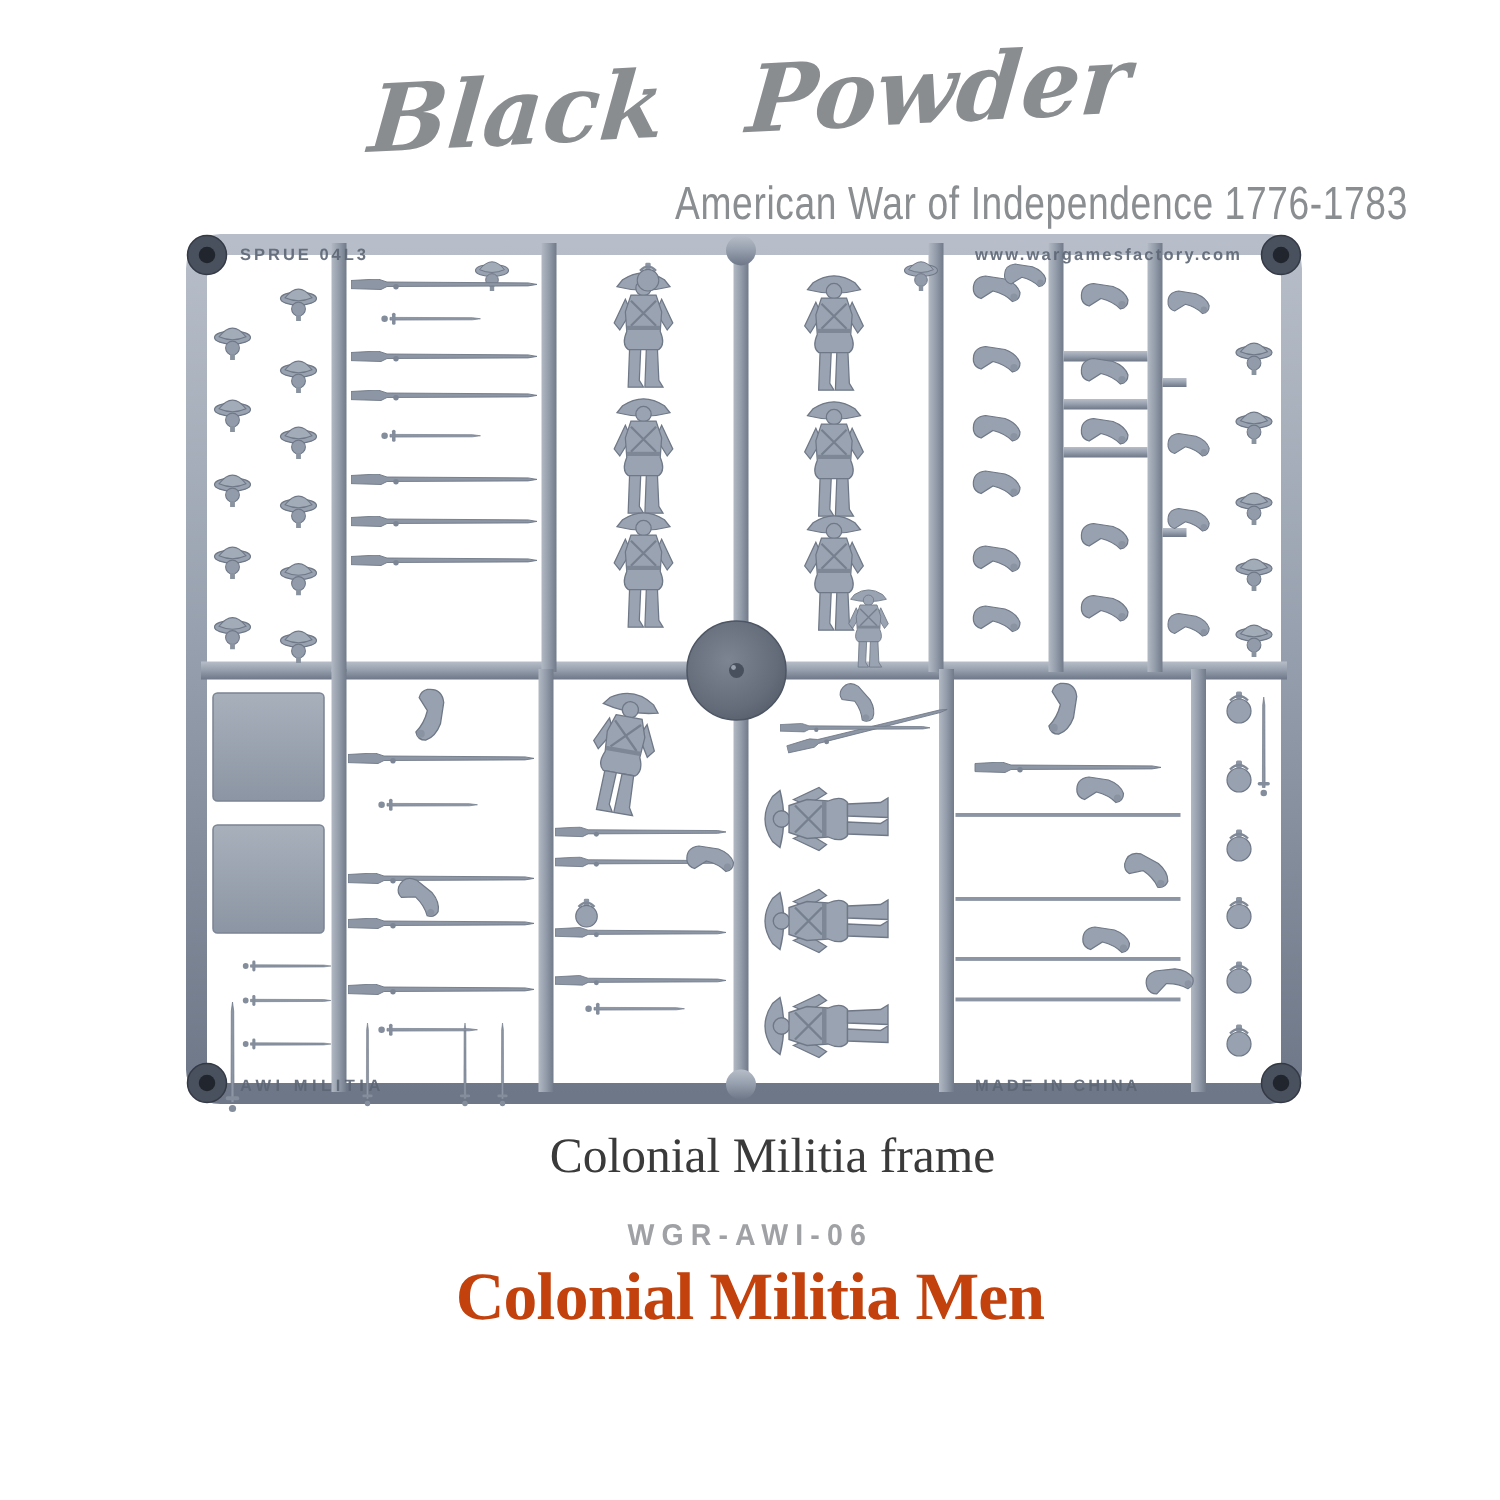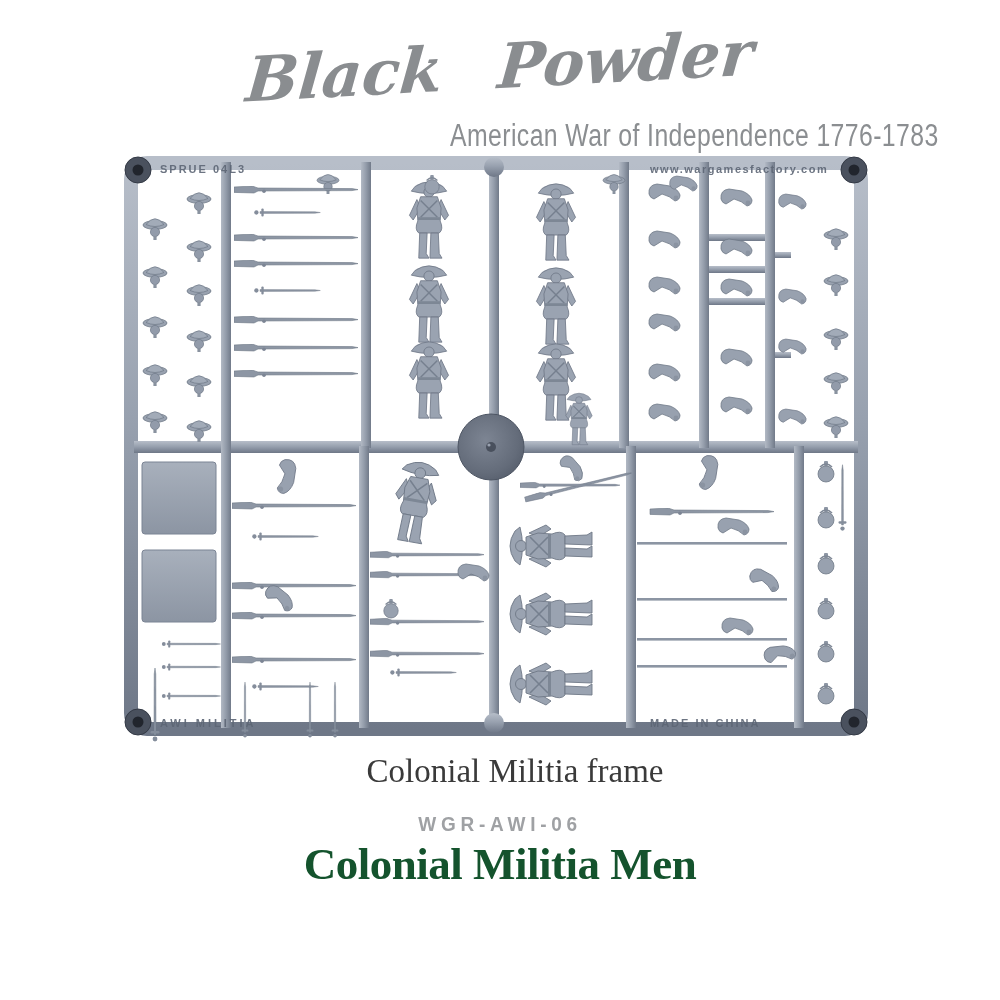--- a/index.html
+++ b/index.html
@@ -17,21 +17,21 @@
 
   .frame-caption{top:750px;height:42px;}
   .frame-caption span{font-family:"Liberation Serif", serif;font-size:33px;color:#3a3a3a;margin-left:30px;}
 
   .product-code{top:810px;height:26px;align-items:flex-end;}
   .product-code span{font-size:20px;font-weight:700;color:#9fa1a4;letter-spacing:5px;
                      transform:scaleX(0.95);}
 
   .product-title{top:836px;height:56px;}
   .product-title span{font-family:"Liberation Serif", serif;font-size:45px;font-weight:700;
-                      color:#14532d;letter-spacing:-0.5px;}
+                      color:#c2410c;letter-spacing:-0.5px;}
 
   .credit{top:902px;height:24px;}
   .credit span{font-size:18px;font-weight:700;color:#a3a5a8;letter-spacing:4px;
                transform:scaleX(0.95);}
 
   .website{top:935px;height:30px;}
   .website span{font-size:24px;font-weight:700;color:#151515;letter-spacing:0.5px;
                 transform:scaleX(0.82);}
 
   .sprue-wrap{position:absolute;left:120px;top:150px;width:754px;height:594px;}

